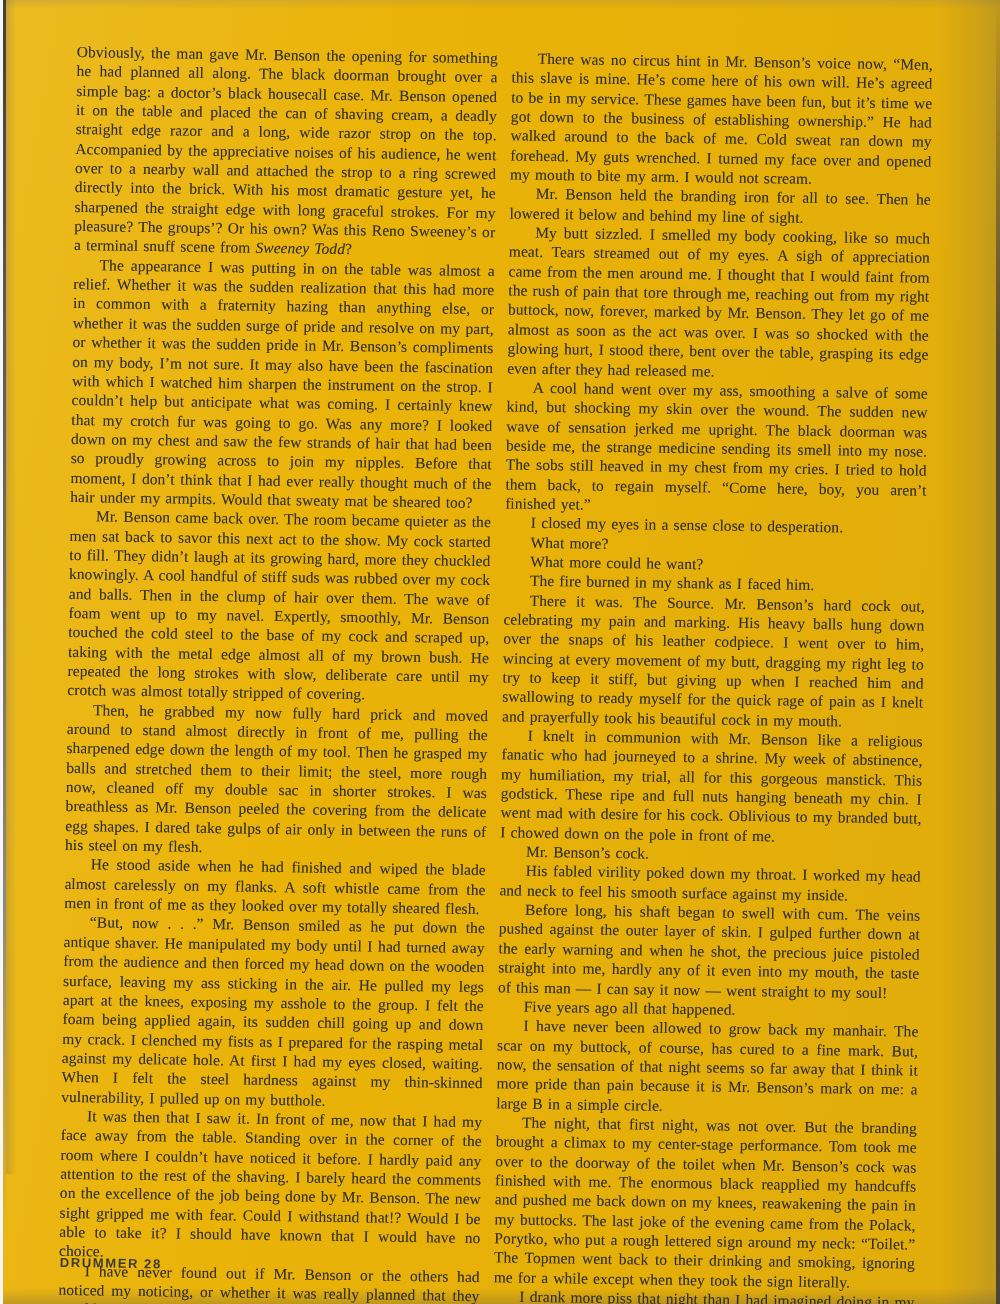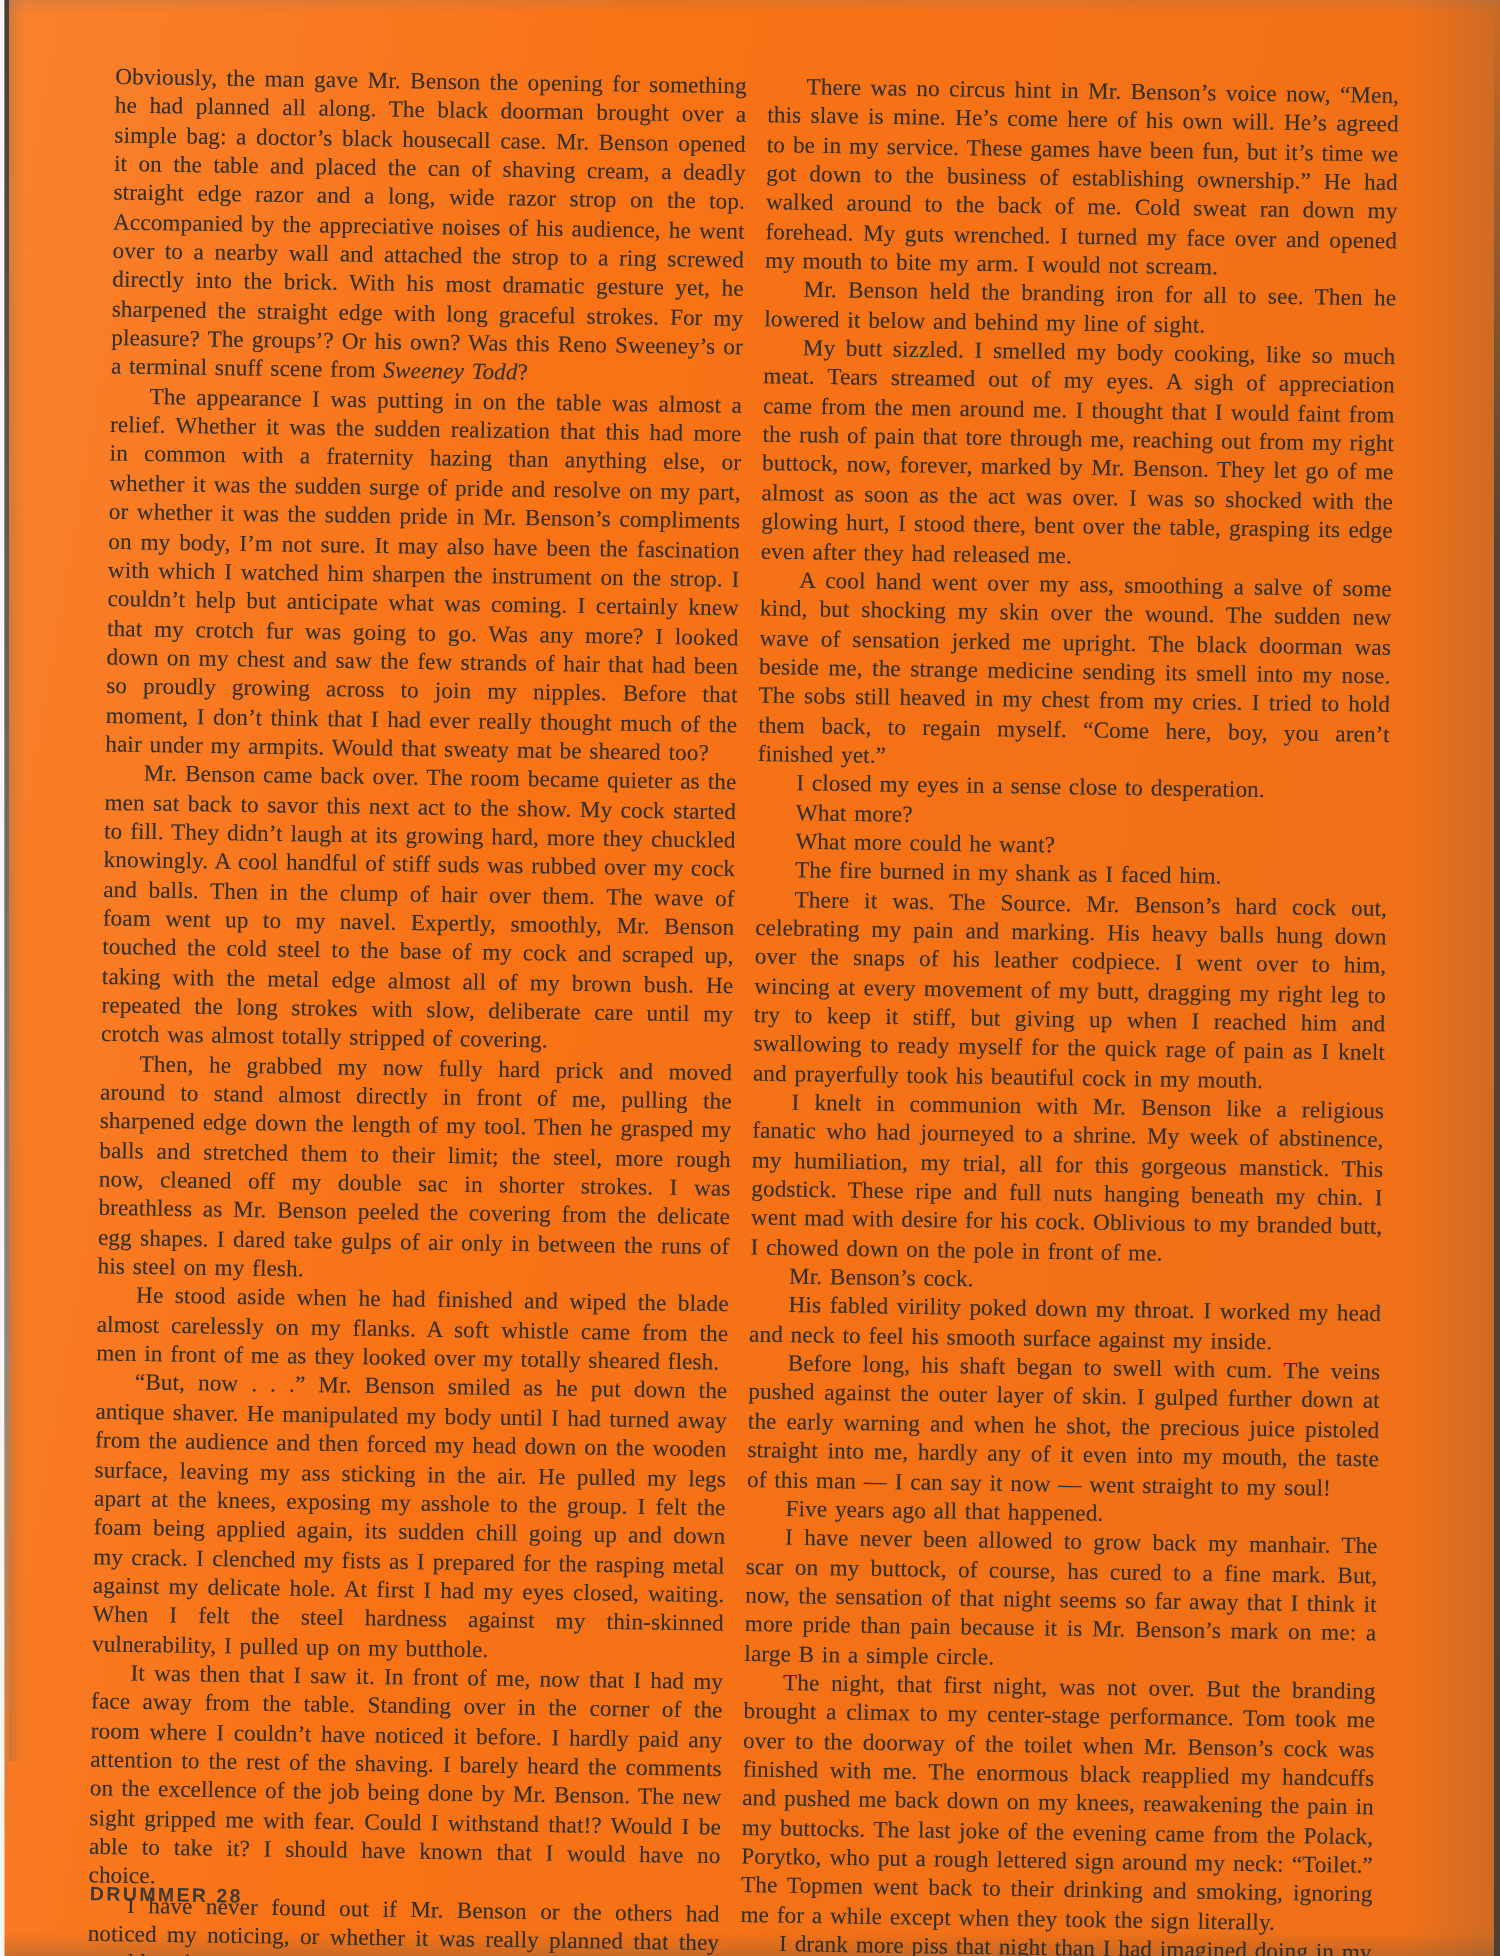--- a/index.html
+++ b/index.html
@@ -4,21 +4,21 @@
 <style>
   html, body { margin: 0; padding: 0; }
   body {
     width: 1000px; height: 1304px;
     font-family: "Liberation Serif", serif;
     background: #b9b6ae;
   }
   .page {
     position: relative;
     width: 1000px; height: 1304px;
-    background: #f97316;
+    background: #eab308;
     overflow: hidden;
   }
   
   .edge-left-white { position: absolute; left: 0; top: 0; width: 3px; height: 100%;
     background: #f7f6f2; z-index: 3; }
   .edge-left-dark { position: absolute; left: 3px; top: 0; width: 3px; height: 100%;
     background: linear-gradient(to bottom, #413f39, #66635b 35%, #8d8a81 70%, rgba(160,157,148,0) 95%);
     z-index: 3; }
   .edge-left-soft { position: absolute; left: 6px; top: 0; width: 10px; height: 90%;
     background: linear-gradient(to right, rgba(110,106,98,0.28), rgba(110,106,98,0)); z-index: 2; }

